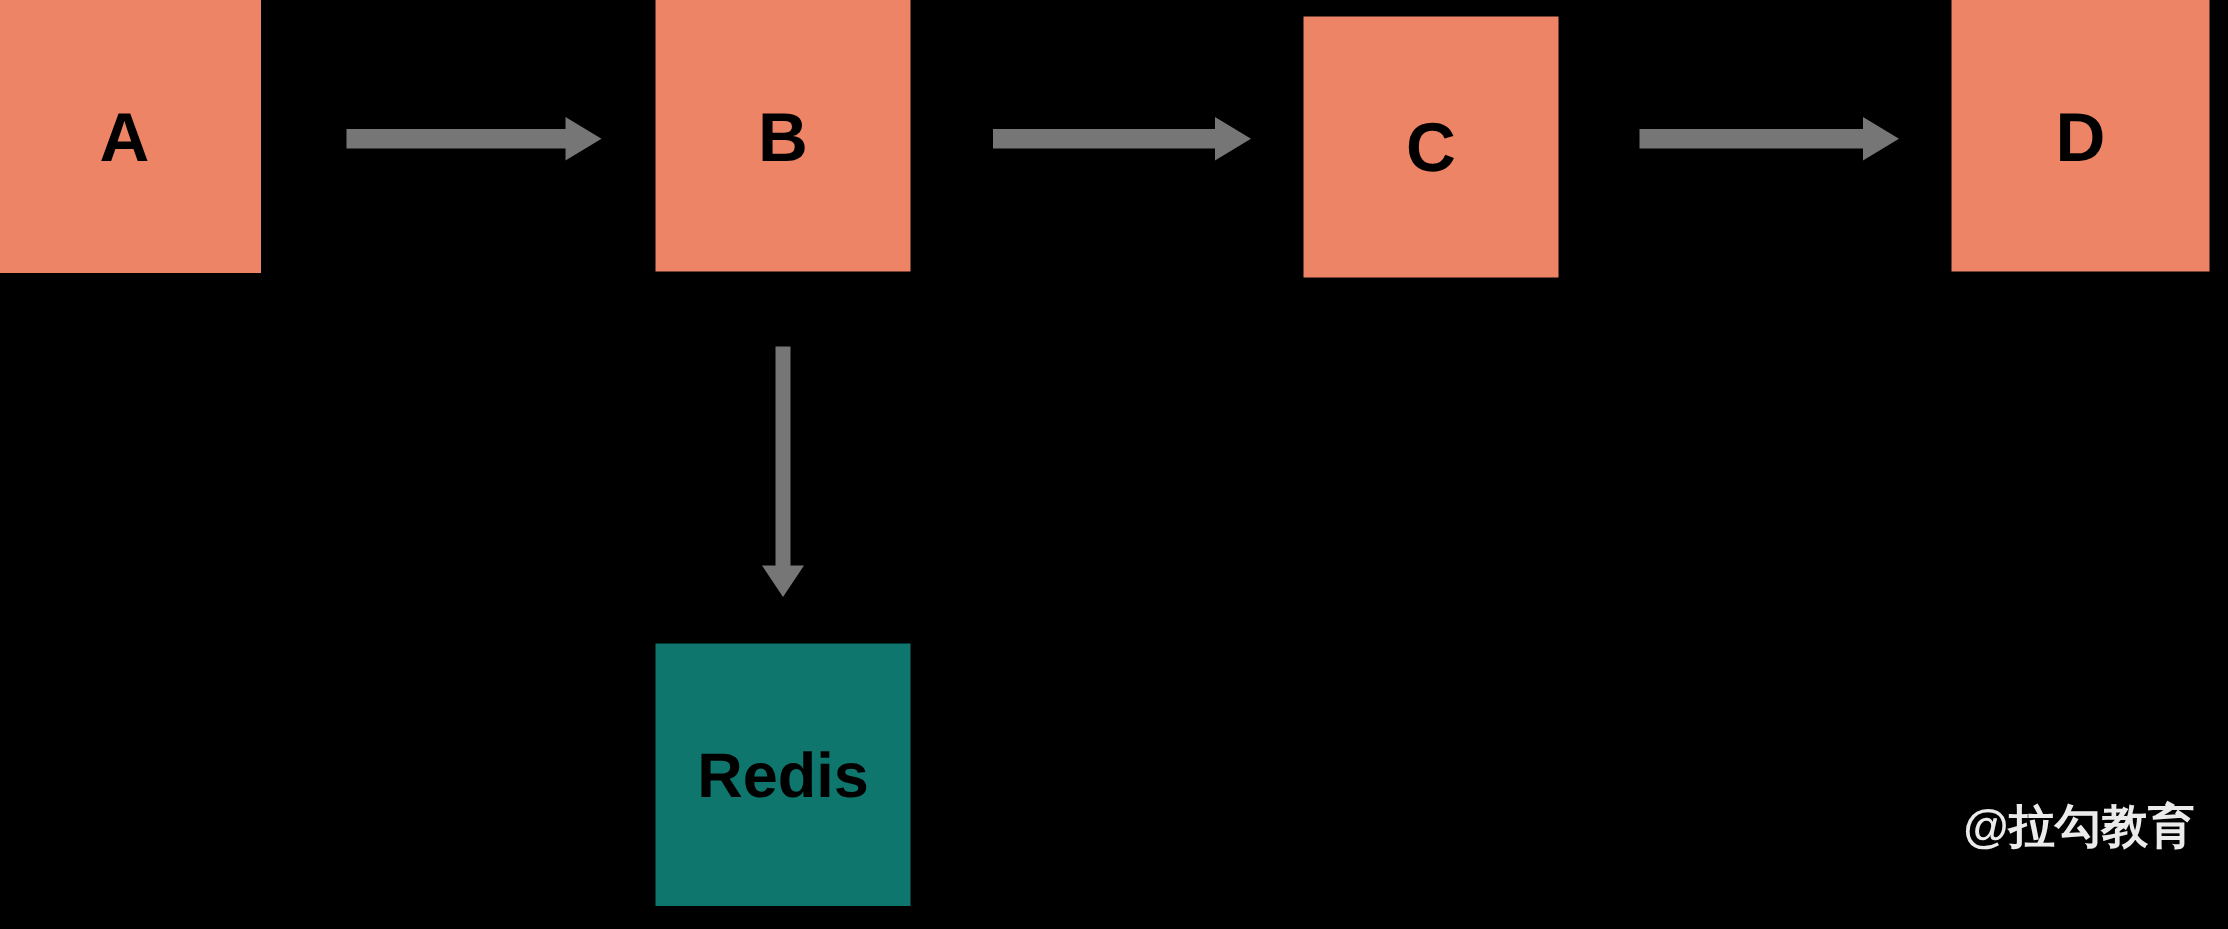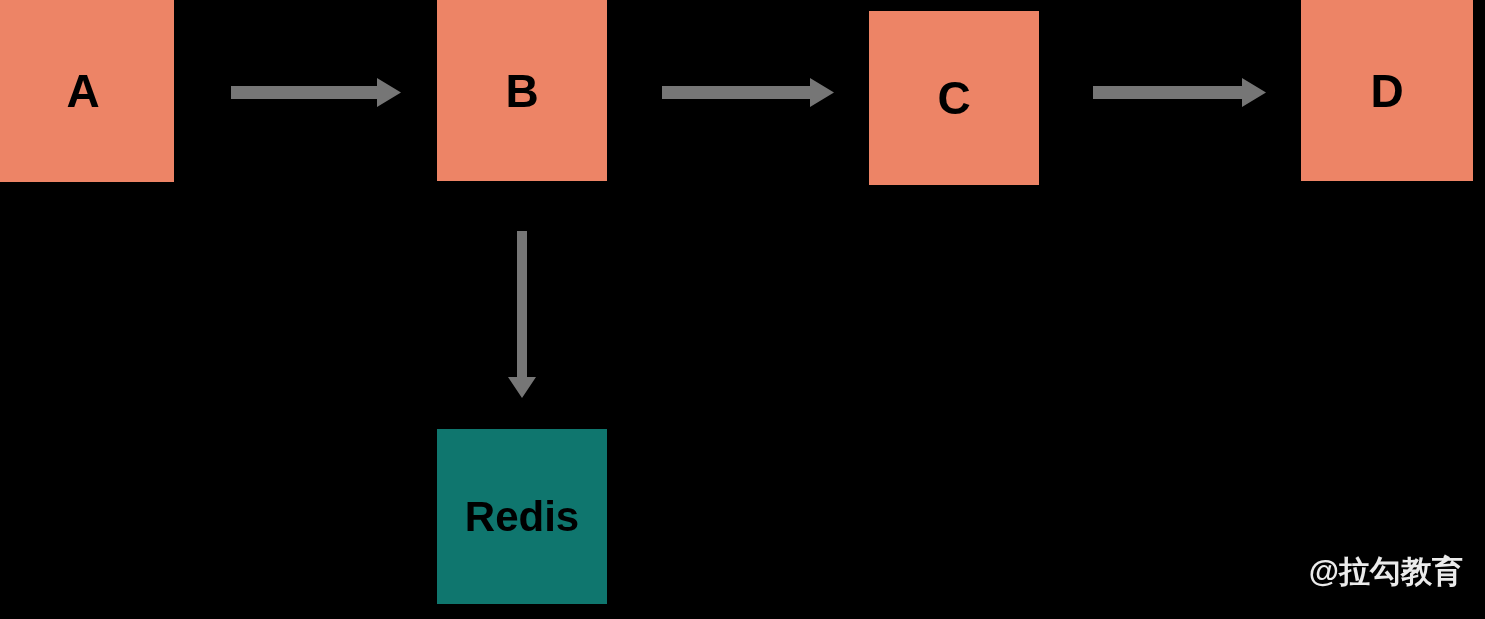--- a/index.html
+++ b/index.html
@@ -78,21 +78,21 @@
   .edge {
     position: absolute;
   }
   .edge svg {
     display: block;
     overflow: visible;
   }
   .watermark {
     position: absolute;
     right: 22px;
-    bottom: 26px;
+    bottom: 47px;
     color: #FFFFFF;
     font-size: 31px;
     font-weight: bold;
     letter-spacing: 0px;
     white-space: nowrap;
     opacity: 0.92;
     user-select: none;
   }
 </style>
 </head>

